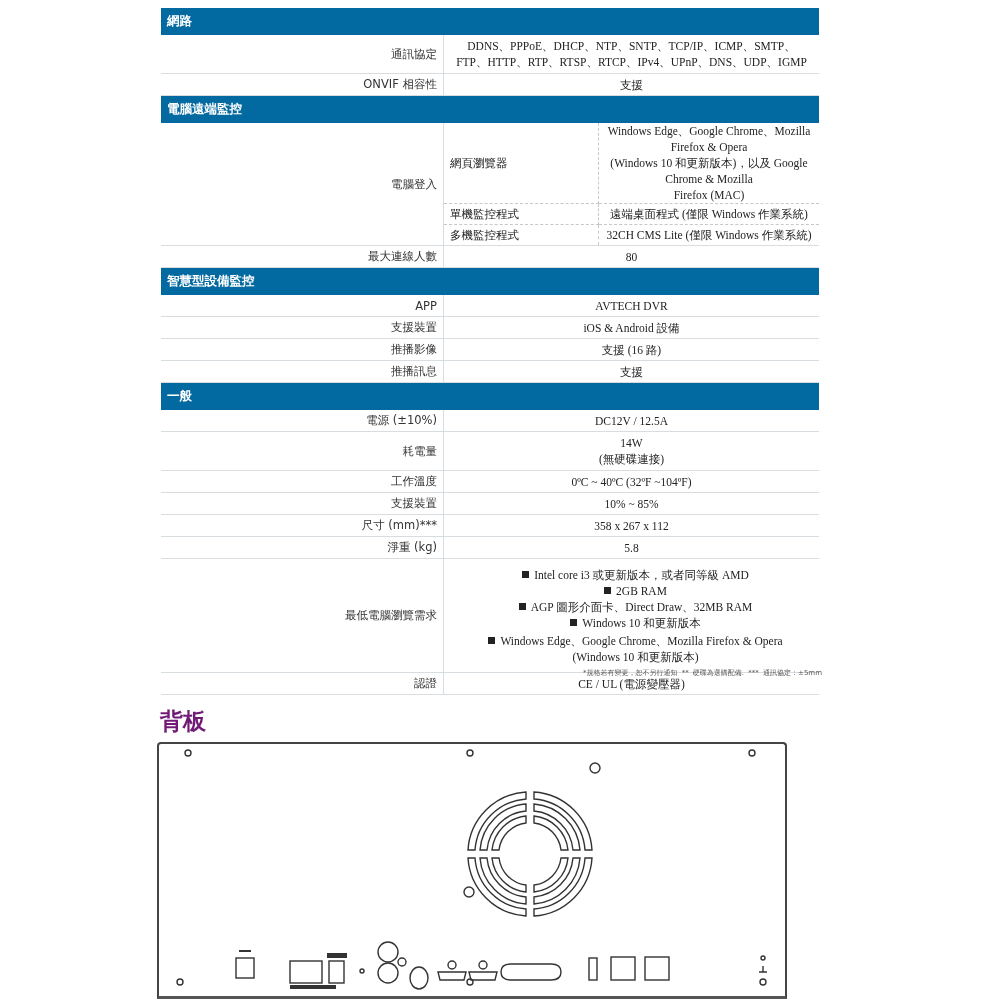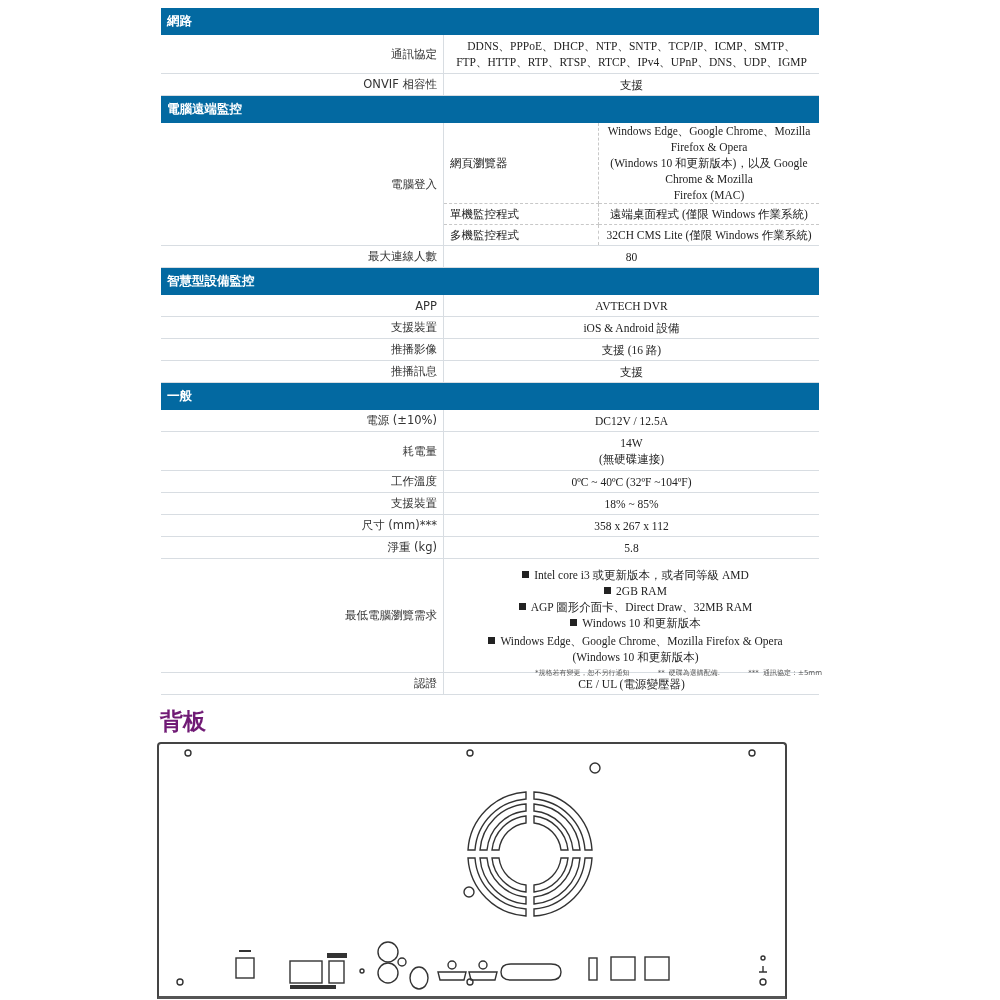--- a/index.html
+++ b/index.html
@@ -10,21 +10,21 @@
   .spec .sec td { background:#0369a1; color:#fff; font-weight:bold; font-size:12.5px; height:27px; border-bottom:none; padding-left:6px; }
   .spec .lbl { width:270px; border-right:1.5px solid #d8dde2; color:#333;text-align:right; }
   .spec .sublbl { width:142px; border-right:1px dashed #c8c8c8; }
   .spec .val { text-align:center; line-height:16px;font-family:Liberation Serif, serif; }
   .spec .dash td { border-bottom:1px dashed #c8c8c8; }
   .r1 td{height:21px;} .r2 td{height:38px;}
   .bul { text-align:left; padding-left:14px !important; line-height:19px; }
   .bul .b { display:block; }
   .bul .sq { display:inline-block; width:7px; height:7px; background:#222; margin-right:5px; vertical-align:1px; }
   .notes { position:absolute; top:668px; right:178px; font-size:7px; color:#555; word-spacing:2px; }
-  .notes span { margin-left:24px; }
+  .notes span { }
   .title { position:absolute; left:160px; top:706px; font-size:23px; font-weight:bold; color:#701a75; }
   .panel { position:absolute; left:157px; top:742px; width:626px; height:252px; border:2px solid #444; border-bottom:3px solid #555; border-radius:4px 4px 0 0; }
 </style>
 </head>
 <body>
 
 <table class="spec">
   <tbody>
       <tr class="sec">
         <td colspan="3">網路</td>
@@ -99,21 +99,21 @@
       <div>14W</div>
       <div>(無硬碟連接)</div>
     </td>
       </tr>
   <tr class="r1">
         <td class="lbl">工作溫度</td>
         <td colspan="2" class="val">0ºC ~ 40ºC (32ºF ~104ºF)</td>
       </tr>
   <tr class="r1">
         <td class="lbl">支援裝置</td>
-        <td colspan="2" class="val">18% ~ 85%</td>
+        <td colspan="2" class="val">10% ~ 85%</td>
       </tr>
   <tr class="r1">
         <td class="lbl">尺寸 (mm)***</td>
         <td colspan="2" class="val">358 x 267 x 112</td>
       </tr>
   <tr class="r1">
         <td class="lbl">淨重 (kg)</td>
         <td colspan="2" class="val">5.8</td>
       </tr>
   <tr style="height:114px">

